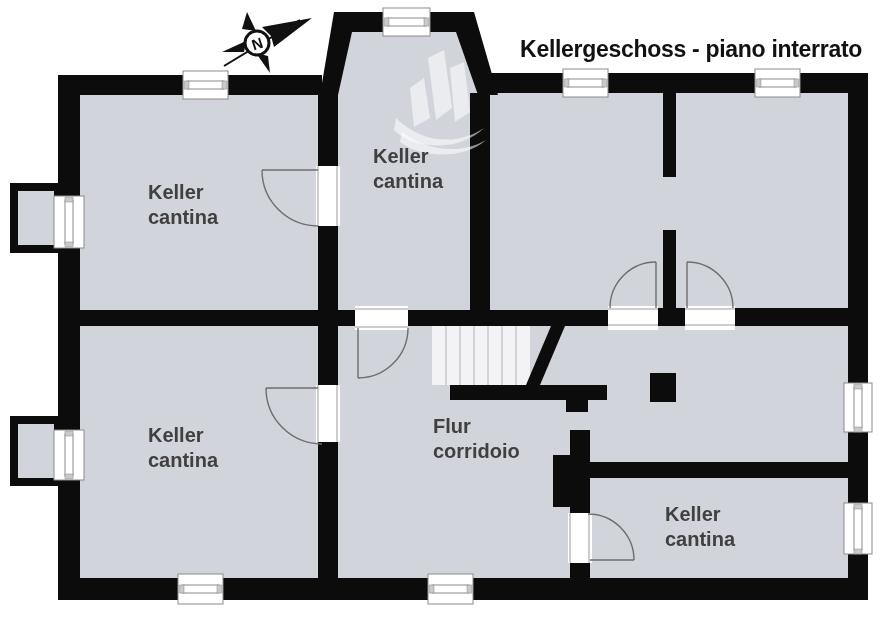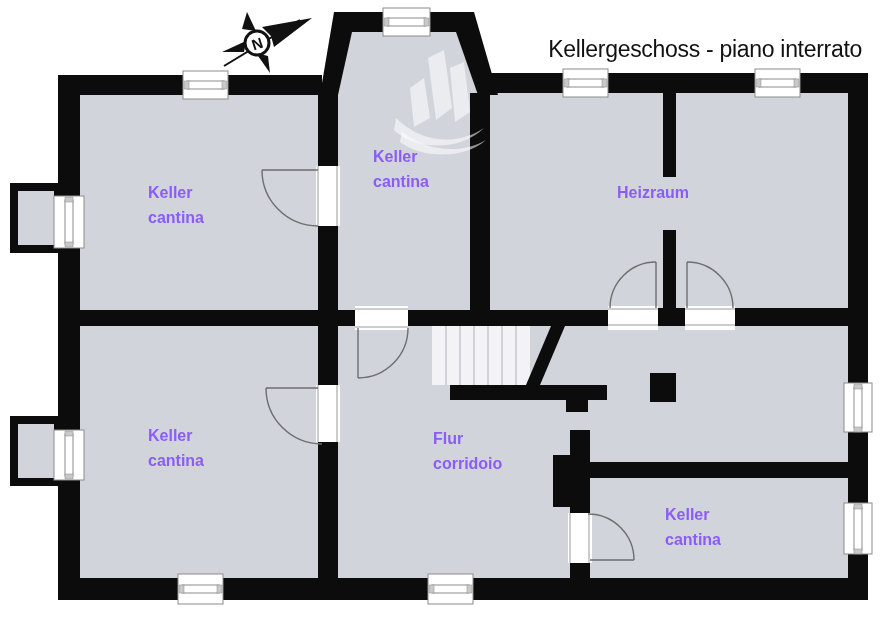--- a/index.html
+++ b/index.html
@@ -4,26 +4,26 @@
 <style>
   html,body{margin:0;padding:0;background:#fff;}
   .stage{
     position:relative;width:882px;height:617px;overflow:hidden;
     background:#ffffff;
     font-family:"Liberation Sans", sans-serif;
   }
   .stage svg{position:absolute;left:0;top:0;}
   .plan-title{
     position:absolute;top:36px;right:20px;
-    font-size:23px;font-weight:normal;color:#111;
+    font-size:23px;font-weight:bold;color:#111;
     letter-spacing:-0.3px;white-space:nowrap;margin-left:36px;
   }
   .room-label{
     position:absolute;
-    font-size:16px;font-weight:bold;color:#8b5cf6;
+    font-size:20px;font-weight:bold;color:#404040;
     line-height:25px;white-space:nowrap;
   }
   .room-label span{display:block;}
   .compass-n{
     font-size:15px;font-weight:bold;fill:#111;
     text-anchor:middle;font-family:"Liberation Sans",sans-serif;
   }
   .wall{fill:#0c0c0c;}
   .arc{stroke:#6e6e6e;stroke-width:1.4;fill:none;}
   .leaf{stroke:#6e6e6e;stroke-width:1.4;}
@@ -218,29 +218,28 @@
     <span>Keller</span>
     <span>cantina</span>
   </div>
 
   <div class="room-label" style="left:373px;top:144px;">
     <span>Keller</span>
     <span>cantina</span>
   </div>
 
   <div class="room-label" style="left:617px;top:180px;">
-    <span>Heizraum</span>
   </div>
 
   <div class="room-label" style="left:148px;top:423px;">
     <span>Keller</span>
     <span>cantina</span>
   </div>
 
-  <div class="room-label" style="left:433px;top:426px;">
+  <div class="room-label" style="left:433px;top:414px;">
     <span>Flur</span>
     <span>corridoio</span>
   </div>
 
   <div class="room-label" style="left:665px;top:502px;">
     <span>Keller</span>
     <span>cantina</span>
   </div>
 
 </div>

